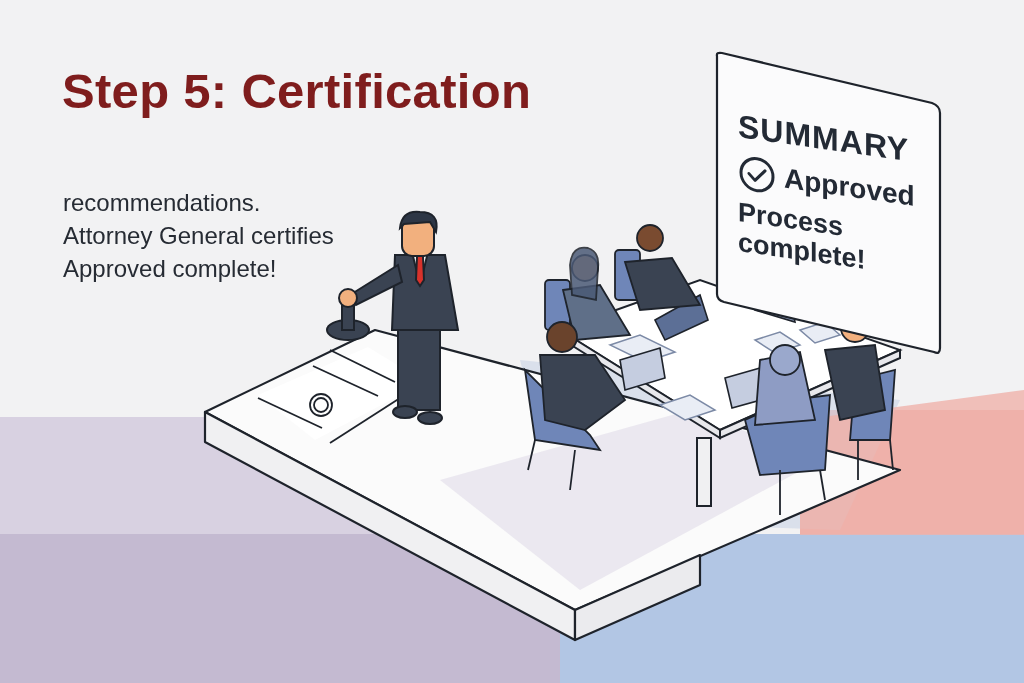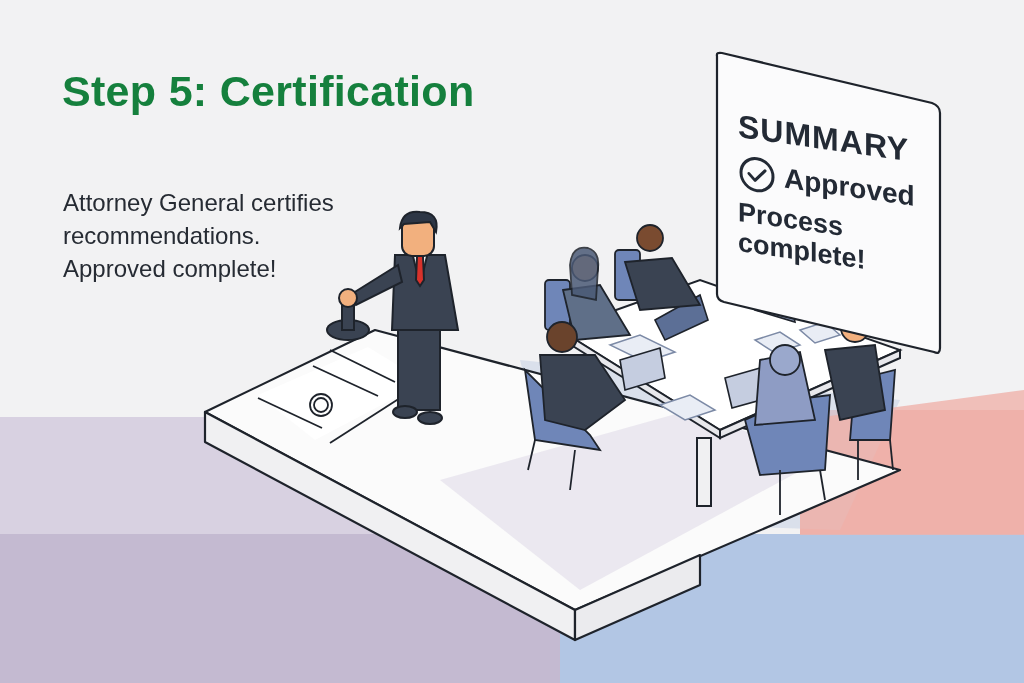--- a/index.html
+++ b/index.html
@@ -4,21 +4,21 @@
 <style>
   html, body { margin: 0; padding: 0; }
   body {
     width: 1024px; height: 683px; position: relative; overflow: hidden;
     background: #f2f2f3;
     font-family: "Liberation Sans", "DejaVu Sans", sans-serif;
   }
   .bg-band { position: absolute; }
   .title {
     position: absolute; left: 62px; top: 62px;
-    font-size: 43px; font-weight: bold; color: #15803d; line-height: 58px;
+    font-size: 49px; font-weight: bold; color: #7f1d1d; line-height: 58px;
     letter-spacing: 0.3px;
   }
   .subtitle {
     position: absolute; left: 63px; top: 186px;
     font-size: 24px; color: #262b33; line-height: 33px;
   }
   .scene { position: absolute; left: 0; top: 0; }
   .summary-text {
     position: absolute; left: 738px; top: 108px;
     color: #232a35; transform: skewY(8deg); transform-origin: left top;
@@ -33,22 +33,22 @@
 
 <div class="bg-band" style="left:0;top:417px;width:560px;height:117px;background:#d8d1e1;"></div>
 <div class="bg-band" style="left:0;top:534px;width:560px;height:149px;background:#c4bad1;"></div>
 <div class="bg-band" style="left:560px;top:534px;width:464px;height:149px;background:#b2c6e4;"></div>
 <div class="bg-band" style="left:800px;top:410px;width:224px;height:124px;background:#efb1aa;"></div>
 
 <div class="title">
   <div>Step 5: Certification</div>
 </div>
 <div class="subtitle">
+  <div>recommendations.</div>
   <div>Attorney General certifies</div>
-  <div>recommendations.</div>
   <div>Approved complete!</div>
 </div>
 
 <svg class="scene" width="1024" height="683" viewBox="0 0 1024 683">
 
   <polygon points="520,360 900,400 840,530 560,520" fill="#c9d3e6" opacity="0.6"></polygon>
   <polygon points="800,420 1024,390 1024,535 800,535" fill="#efb1aa" opacity="0.8"></polygon>
 
   <g stroke="#1e232b" stroke-width="2.2" stroke-linejoin="round">
     <polygon points="205,412 375,330 900,470 575,610" fill="#fbfbfb"></polygon>

